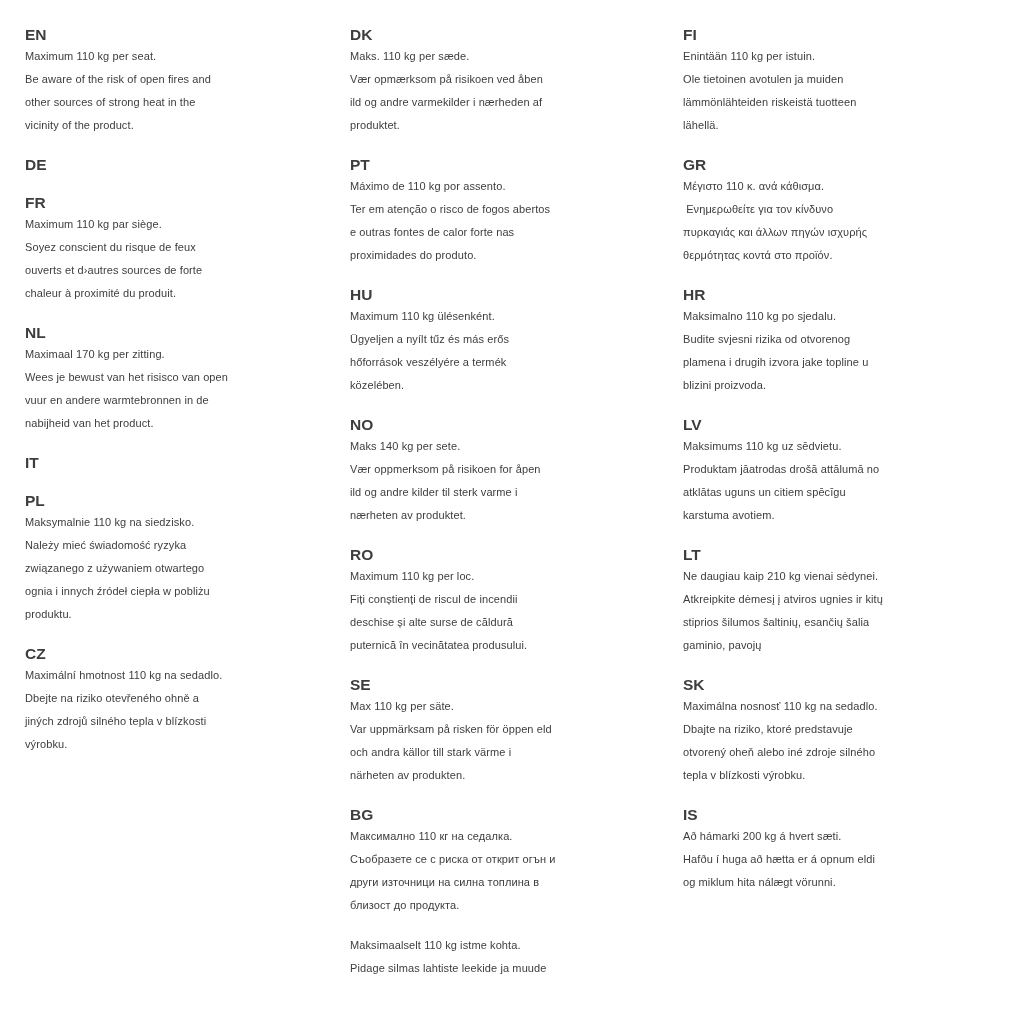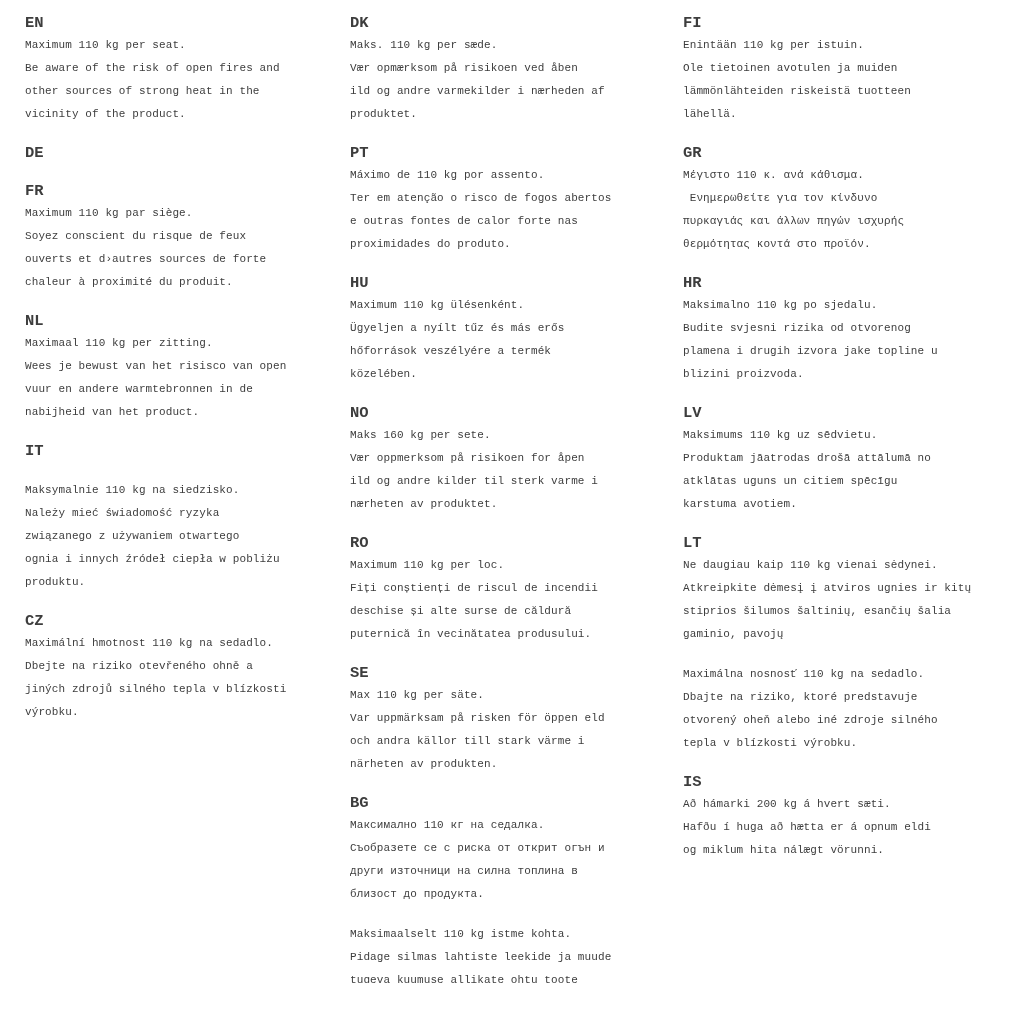--- a/index.html
+++ b/index.html
@@ -5,22 +5,22 @@
   html, body {
     margin: 0;
     padding: 0;
     background: #ffffff;
   }
   .page {
     width: 1024px;
     height: 983px;
     background: #ffffff;
     box-sizing: border-box;
-    padding: 13px 0 0 25px;
-    font-family: Liberation Mono, monospace;
+    padding: 24px 0 0 25px;
+    font-family: Liberation Sans, sans-serif;
     color: #3d3d3d;
     overflow: hidden;
   }
   .columns {
     display: grid;
     grid-template-columns: 325px 333px 330px;
     align-items: start;
   }
   .col {
     display: block;
@@ -62,29 +62,30 @@
       </section>
       <section class="block">
         <h2 class="lang">FR</h2>
         <p class="txt">Maximum 110 kg par siège.
 Soyez conscient du risque de feux
 ouverts et d›autres sources de forte
 chaleur à proximité du produit.</p>
       </section>
       <section class="block">
         <h2 class="lang">NL</h2>
-        <p class="txt">Maximaal 110 kg per zitting.
+        <p class="txt">Maximaal 170 kg per zitting.
 Wees je bewust van het risisco van open
 vuur en andere warmtebronnen in de
 nabijheid van het product.</p>
       </section>
       <section class="block">
         <h2 class="lang">IT</h2>
       </section>
       <section class="block">
+        <h2 class="lang">PL</h2>
         <p class="txt">Maksymalnie 110 kg na siedzisko.
 Należy mieć świadomość ryzyka
 związanego z używaniem otwartego
 ognia i innych źródeł ciepła w pobliżu
 produktu.</p>
       </section>
       <section class="block">
         <h2 class="lang">CZ</h2>
         <p class="txt">Maximální hmotnost 110 kg na sedadlo.
 Dbejte na riziko otevřeného ohně a
@@ -110,21 +111,21 @@
       </section>
       <section class="block">
         <h2 class="lang">HU</h2>
         <p class="txt">Maximum 110 kg ülésenként.
 Ügyeljen a nyílt tűz és más erős
 hőforrások veszélyére a termék
 közelében.</p>
       </section>
       <section class="block">
         <h2 class="lang">NO</h2>
-        <p class="txt">Maks 160 kg per sete.
+        <p class="txt">Maks 140 kg per sete.
 Vær oppmerksom på risikoen for åpen
 ild og andre kilder til sterk varme i
 nærheten av produktet.</p>
       </section>
       <section class="block">
         <h2 class="lang">RO</h2>
         <p class="txt">Maximum 110 kg per loc.
 Fiți conștienți de riscul de incendii
 deschise și alte surse de căldură
 puternică în vecinătatea produsului.</p>
@@ -175,26 +176,27 @@
       </section>
       <section class="block">
         <h2 class="lang">LV</h2>
         <p class="txt">Maksimums 110 kg uz sēdvietu.
 Produktam jāatrodas drošā attālumā no
 atklātas uguns un citiem spēcīgu
 karstuma avotiem.</p>
       </section>
       <section class="block">
         <h2 class="lang">LT</h2>
-        <p class="txt">Ne daugiau kaip 110 kg vienai sėdynei.
+        <p class="txt">Ne daugiau kaip 210 kg vienai sėdynei.
 Atkreipkite dėmesį į atviros ugnies ir kitų
 stiprios šilumos šaltinių, esančių šalia
 gaminio, pavojų</p>
       </section>
       <section class="block">
+        <h2 class="lang">SK</h2>
         <p class="txt">Maximálna nosnosť 110 kg na sedadlo.
 Dbajte na riziko, ktoré predstavuje
 otvorený oheň alebo iné zdroje silného
 tepla v blízkosti výrobku.</p>
       </section>
       <section class="block">
         <h2 class="lang">IS</h2>
         <p class="txt">Að hámarki 200 kg á hvert sæti.
 Hafðu í huga að hætta er á opnum eldi
 og miklum hita nálægt vörunni.</p>

